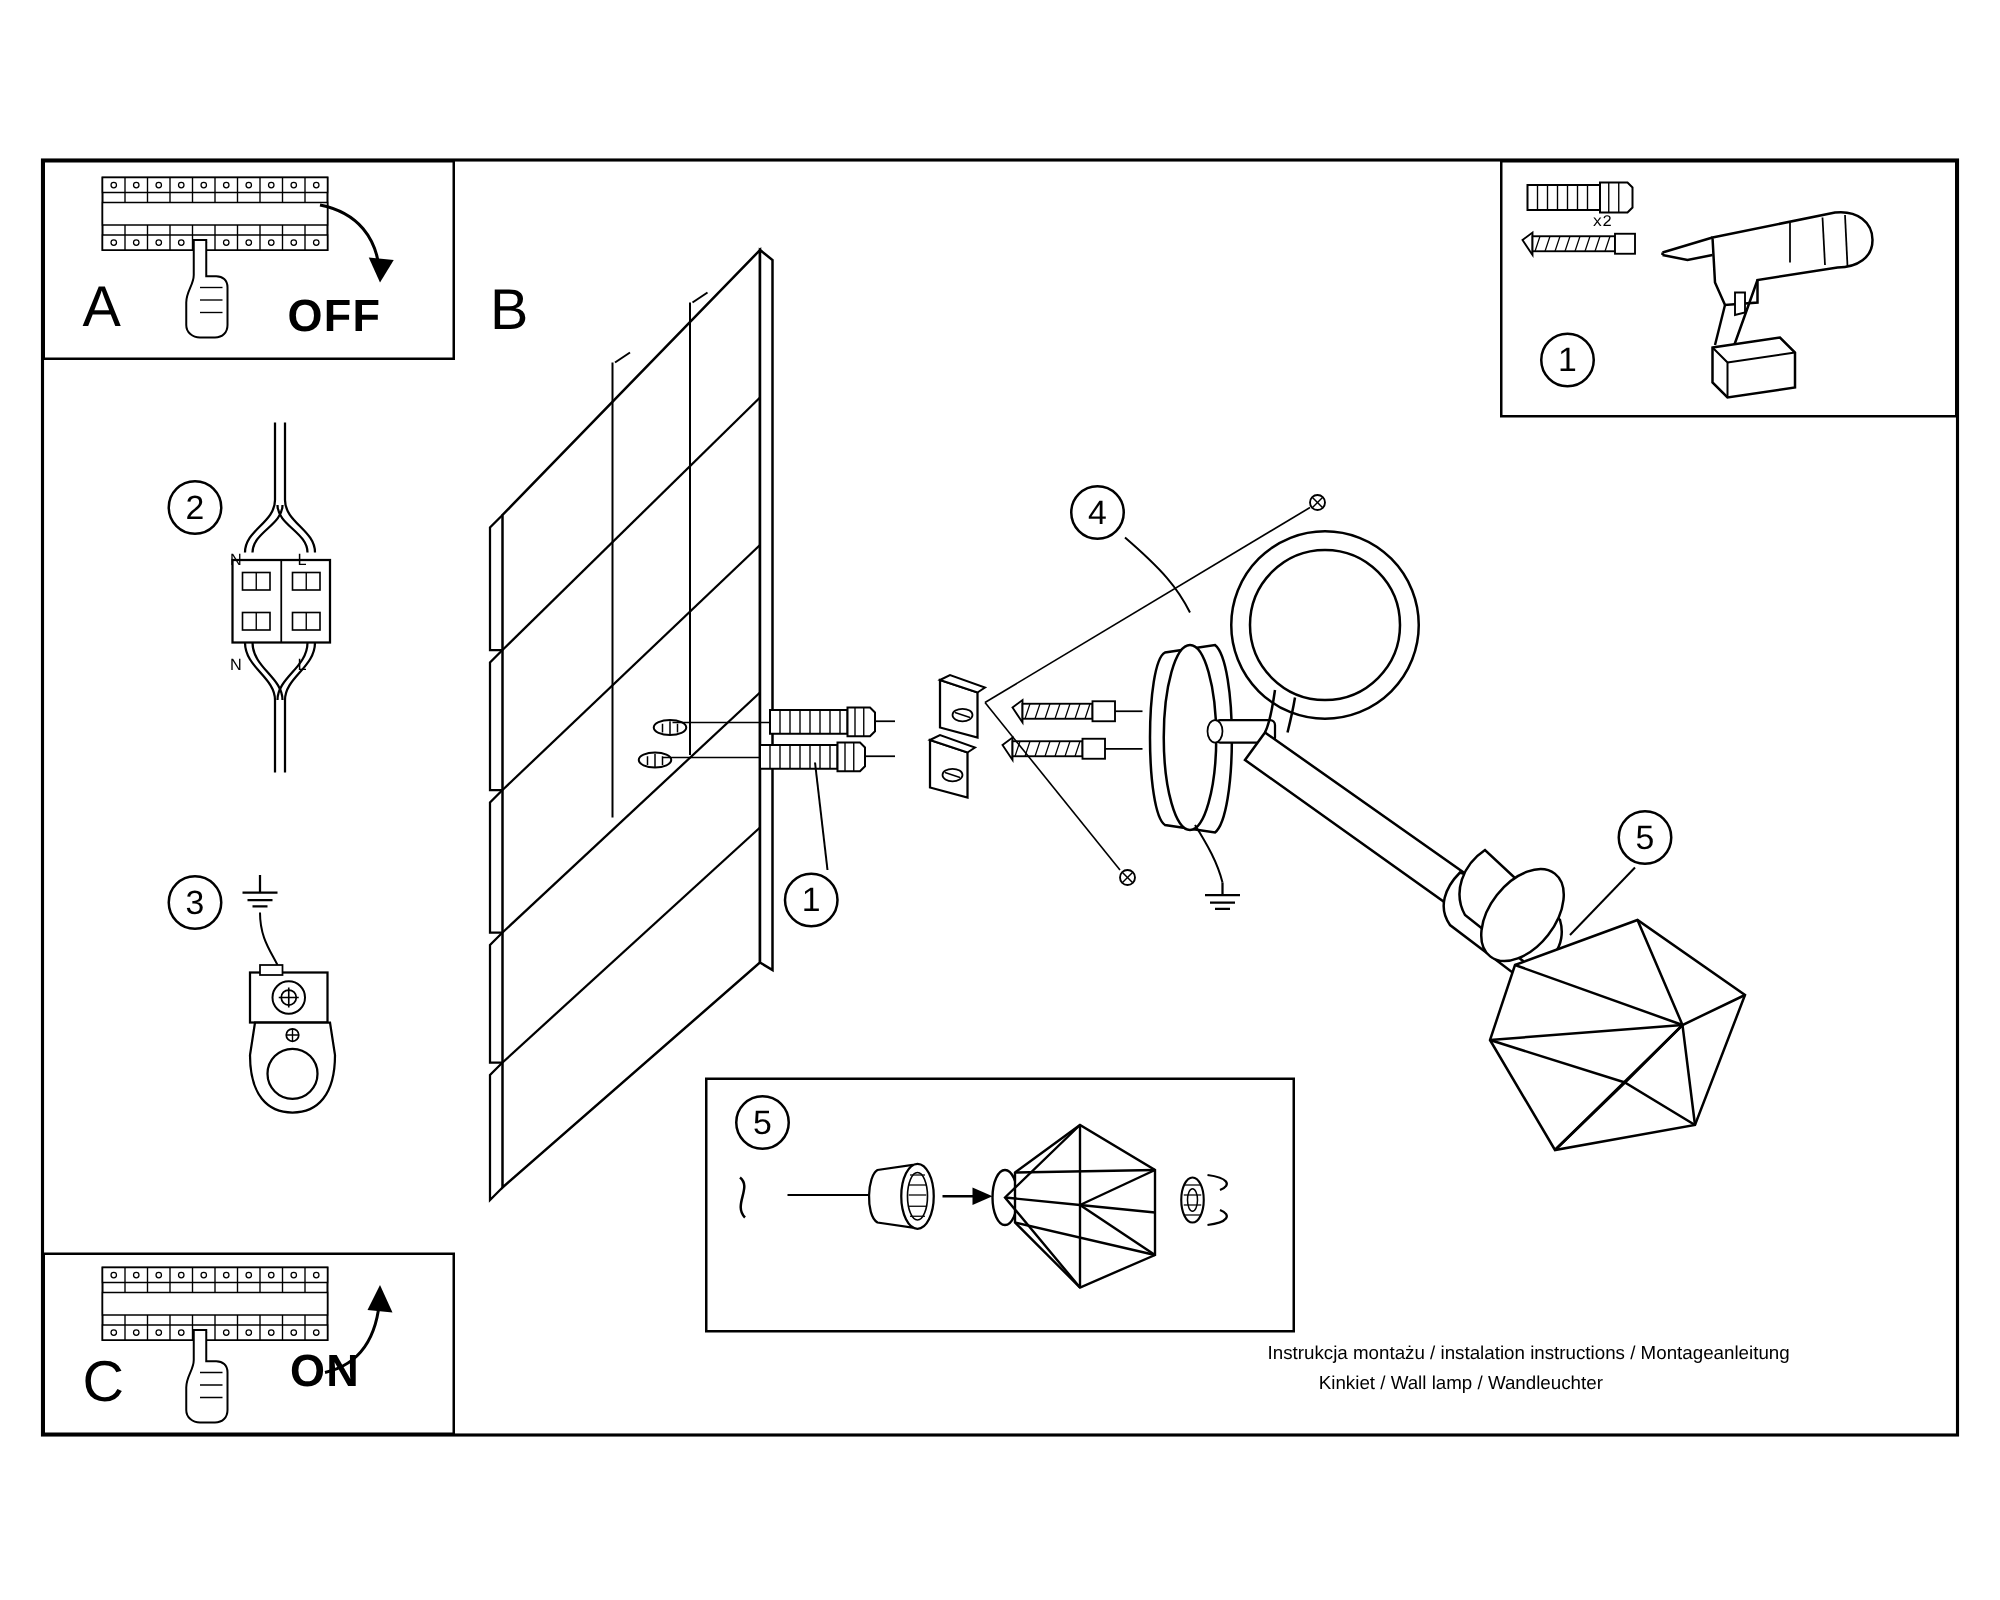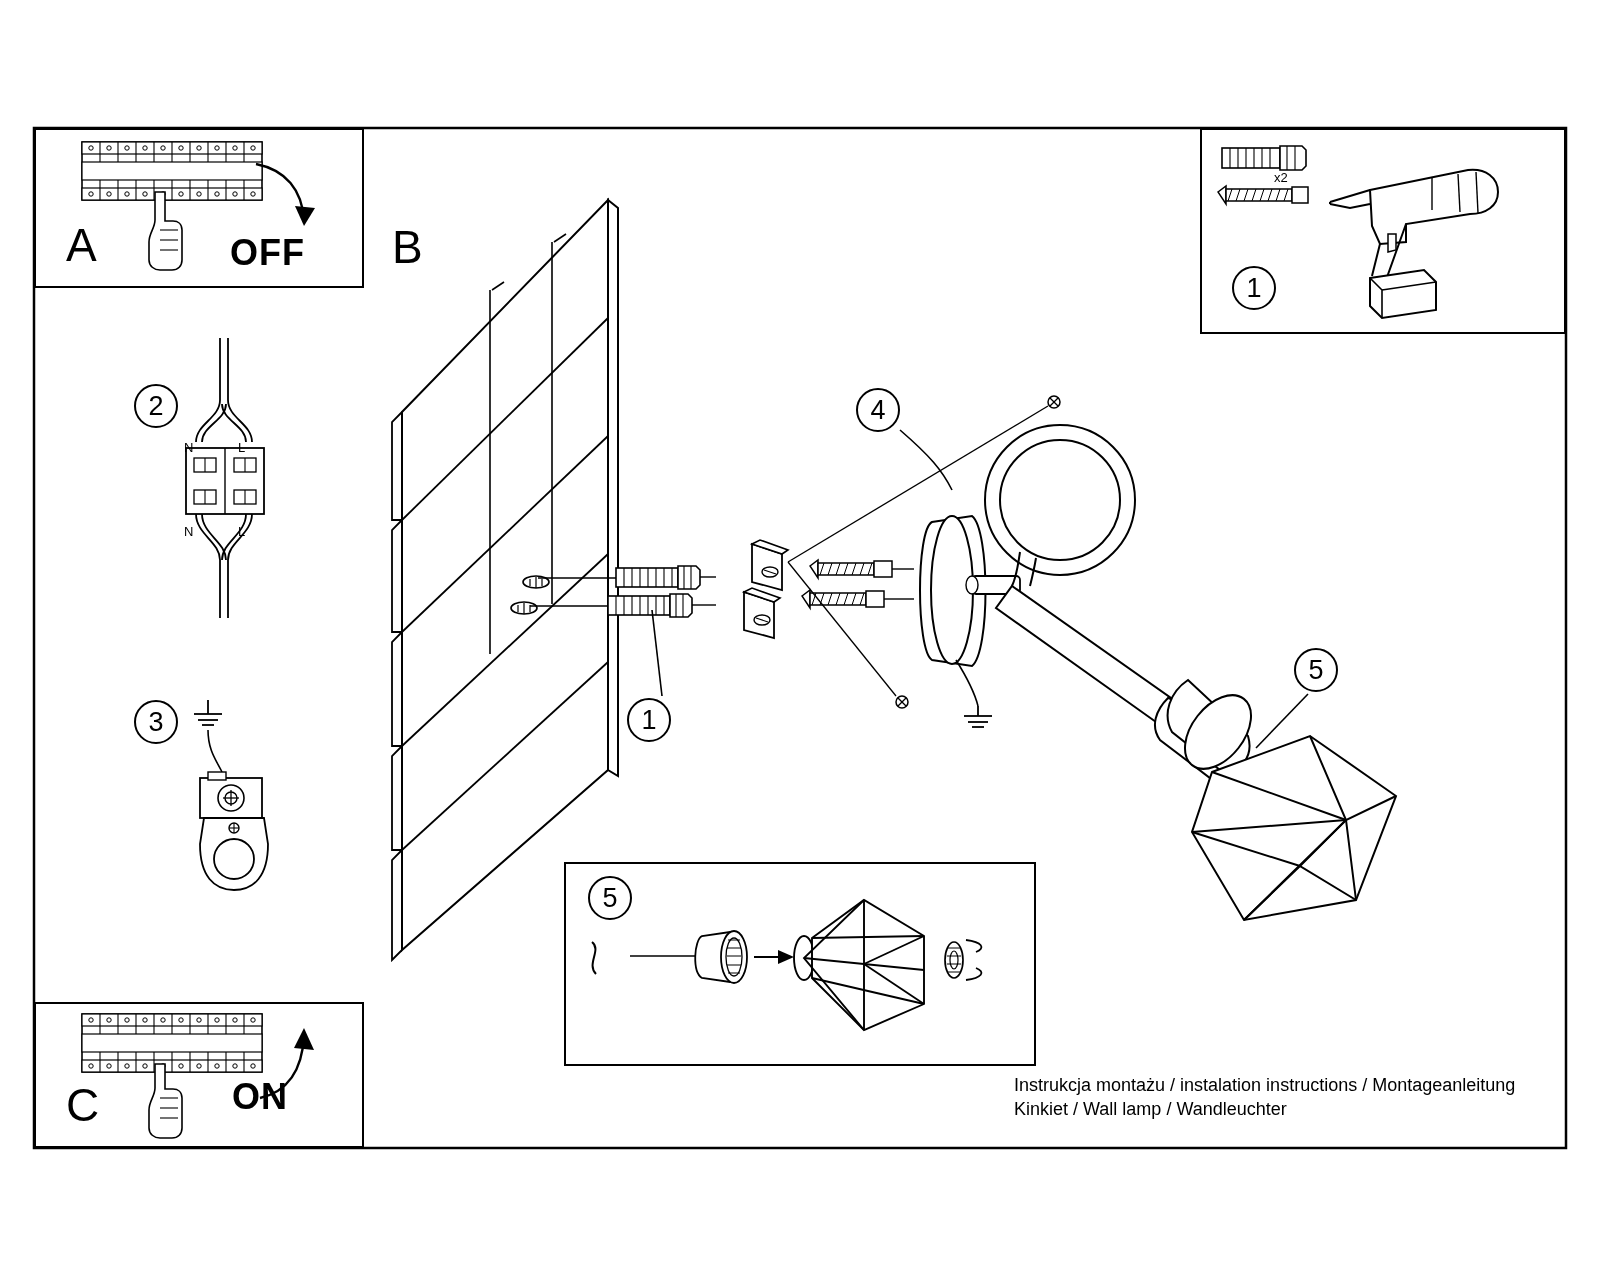--- a/index.html
+++ b/index.html
@@ -50,26 +50,27 @@
     position: absolute;
     border: 2px solid #000;
     border-radius: 50%;
     box-sizing: border-box;
     display: flex;
     align-items: center;
     justify-content: center;
     background: #fff;
   }
   .caption {
-    font-size: 18px;
+    font-size: 15px;
     line-height: 1.45;
     white-space: nowrap;
   }
   .tiny-label {
     font-size: 13px;
+    font-family: Liberation Mono, monospace;
   }
   .nl-label {
     font-size: 13px;
     font-weight: 400;
   }
 </style>
 </head>
 <body>
 
 <div id="sheet">
@@ -576,15 +577,15 @@
         <line x1="375" y1="84" x2="389" y2="84"></line>
           <line x1="376" y1="92" x2="388" y2="92"></line>
       </g>
 
       <path d="M394 60 C410 62 414 68 404 72" fill="none" stroke="#000" stroke-width="1.8"></path>
       <path d="M394 100 C410 98 414 92 404 88" fill="none" stroke="#000" stroke-width="1.8"></path>
     </g>
   </svg>
 
   <div class="abs caption" style="left:1014px; top:1072px;">Instrukcja montażu / instalation instructions / Montageanleitung</div>
-  <div class="abs caption" style="left:1014px; top:1096px;">Kinkiet / Wall lamp / Wandleuchter</div>
+  <div class="abs caption" style="left:1055px; top:1096px;">Kinkiet / Wall lamp / Wandleuchter</div>
 
 </div>
 
 </body></html>

